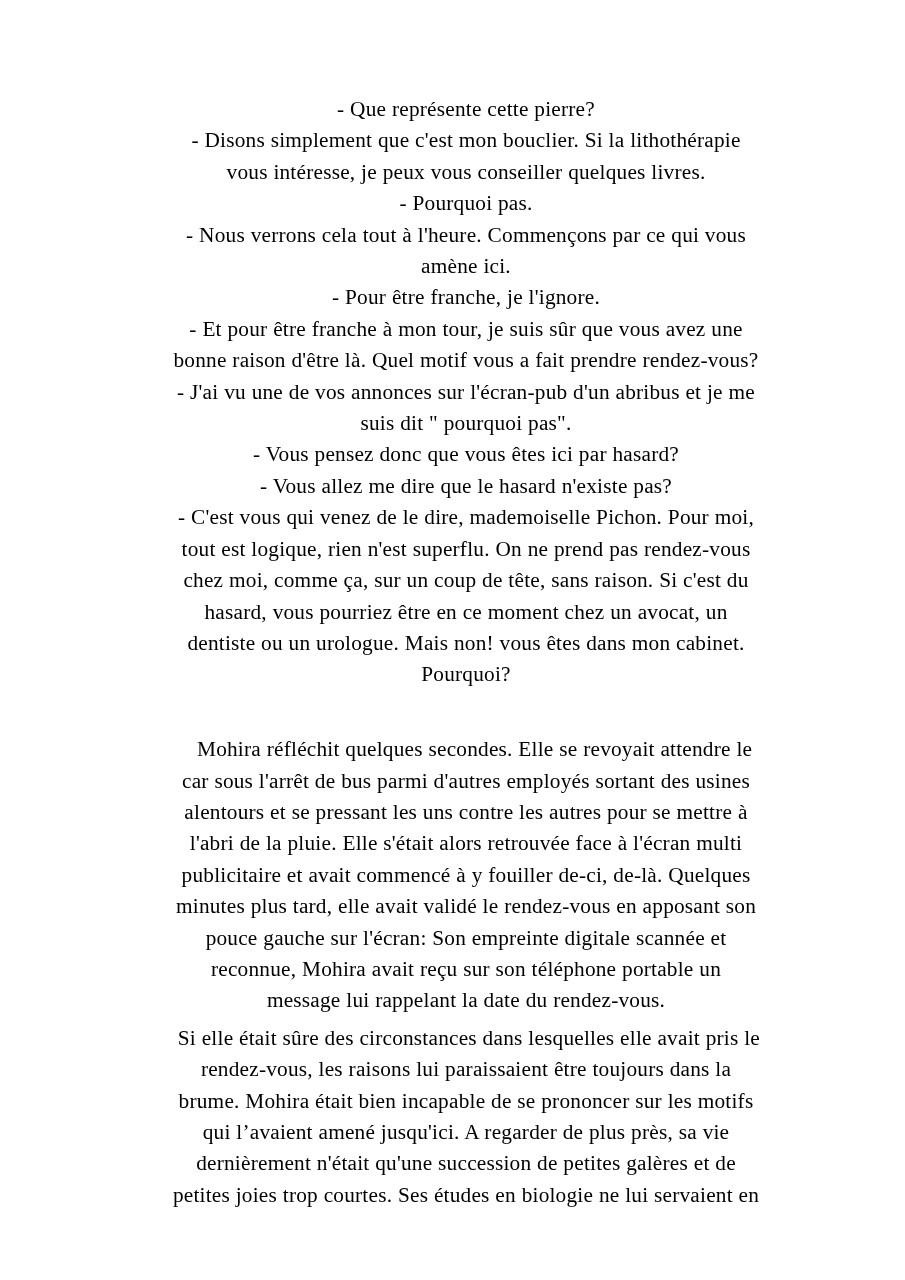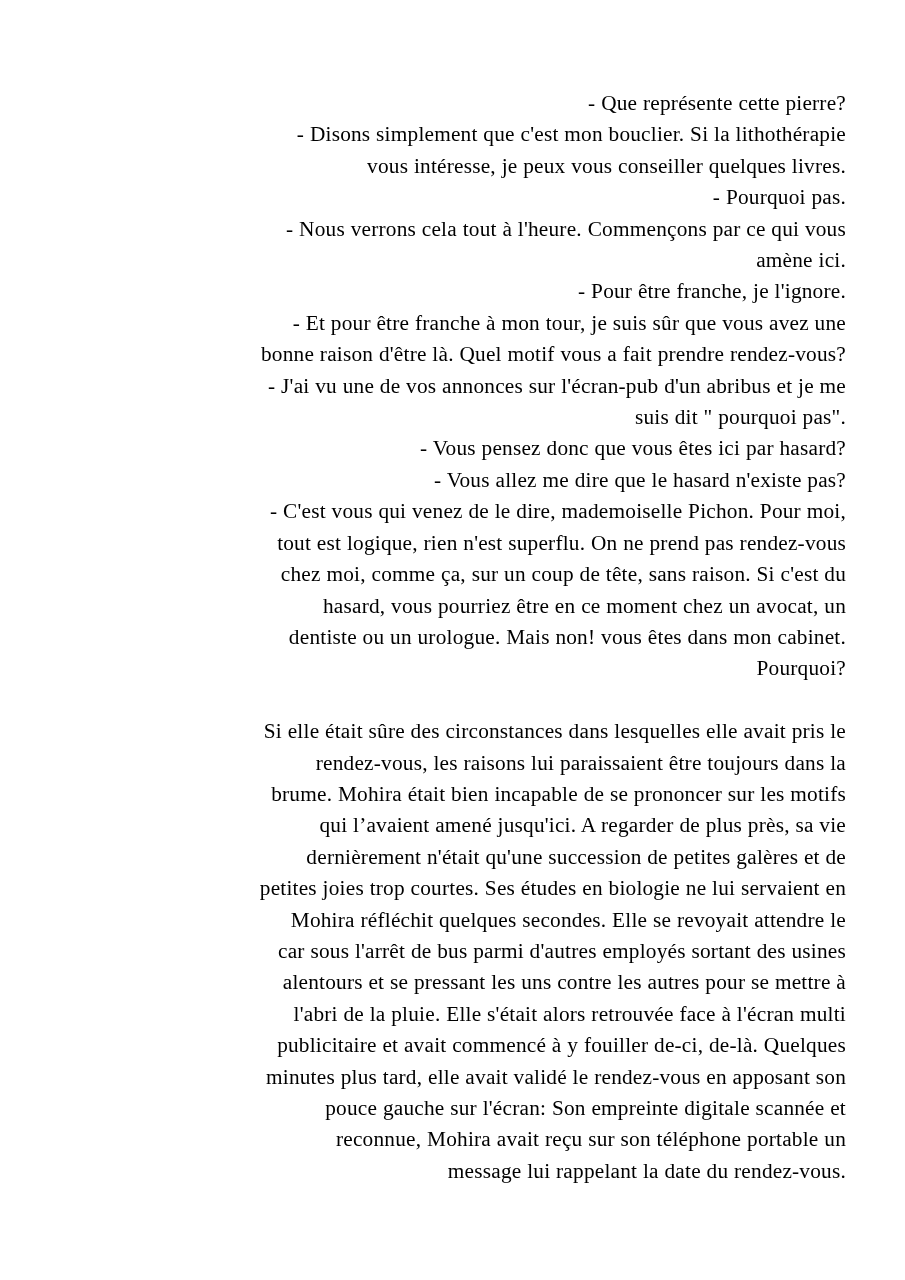--- a/index.html
+++ b/index.html
@@ -24,28 +24,28 @@
     height: 1280px;
     background: #ffffff;
   }
   .text-body {
     position: absolute;
     left: 86px;
     top: 88px;
     width: 760px;
   }
   .para {
-    margin: 0;
+    margin: 6px;
     padding: 0;
     font-size: 21.3px;
     line-height: 31.4px;
     letter-spacing: 0.01em;
     word-spacing: 0.01em;
     white-space: pre-wrap;
-    text-align: right;
+    text-align: center;
     color: #000000;
   }
   .para + .para {
     margin-top: 0;
   }
   .spacer-line {
     height: 31.4px;
   }
 </style>
 </head>
@@ -69,31 +69,31 @@
 - Vous allez me dire que le hasard n'existe pas?
 - C'est vous qui venez de le dire, mademoiselle Pichon. Pour moi,
 tout est logique, rien n'est superflu. On ne prend pas rendez-vous
 chez moi, comme ça, sur un coup de tête, sans raison. Si c'est du
 hasard, vous pourriez être en ce moment chez un avocat, un
 dentiste ou un urologue. Mais non! vous êtes dans mon cabinet.
 Pourquoi?</div>
 
     <div class="spacer-line"></div>
 
-    <div class="para"> Si elle était sûre des circonstances dans lesquelles elle avait pris le
-rendez-vous, les raisons lui paraissaient être toujours dans la
-brume. Mohira était bien incapable de se prononcer sur les motifs
-qui l’avaient amené jusqu'ici. A regarder de plus près, sa vie
-dernièrement n'était qu'une succession de petites galères et de
-petites joies trop courtes. Ses études en biologie ne lui servaient en</div>
-
     <div class="para">   Mohira réfléchit quelques secondes. Elle se revoyait attendre le
 car sous l'arrêt de bus parmi d'autres employés sortant des usines
 alentours et se pressant les uns contre les autres pour se mettre à
 l'abri de la pluie. Elle s'était alors retrouvée face à l'écran multi
 publicitaire et avait commencé à y fouiller de-ci, de-là. Quelques
 minutes plus tard, elle avait validé le rendez-vous en apposant son
 pouce gauche sur l'écran: Son empreinte digitale scannée et
 reconnue, Mohira avait reçu sur son téléphone portable un
 message lui rappelant la date du rendez-vous.</div>
 
+    <div class="para"> Si elle était sûre des circonstances dans lesquelles elle avait pris le
+rendez-vous, les raisons lui paraissaient être toujours dans la
+brume. Mohira était bien incapable de se prononcer sur les motifs
+qui l’avaient amené jusqu'ici. A regarder de plus près, sa vie
+dernièrement n'était qu'une succession de petites galères et de
+petites joies trop courtes. Ses études en biologie ne lui servaient en</div>
+
   </div>
 </div>
 
 </body></html>

